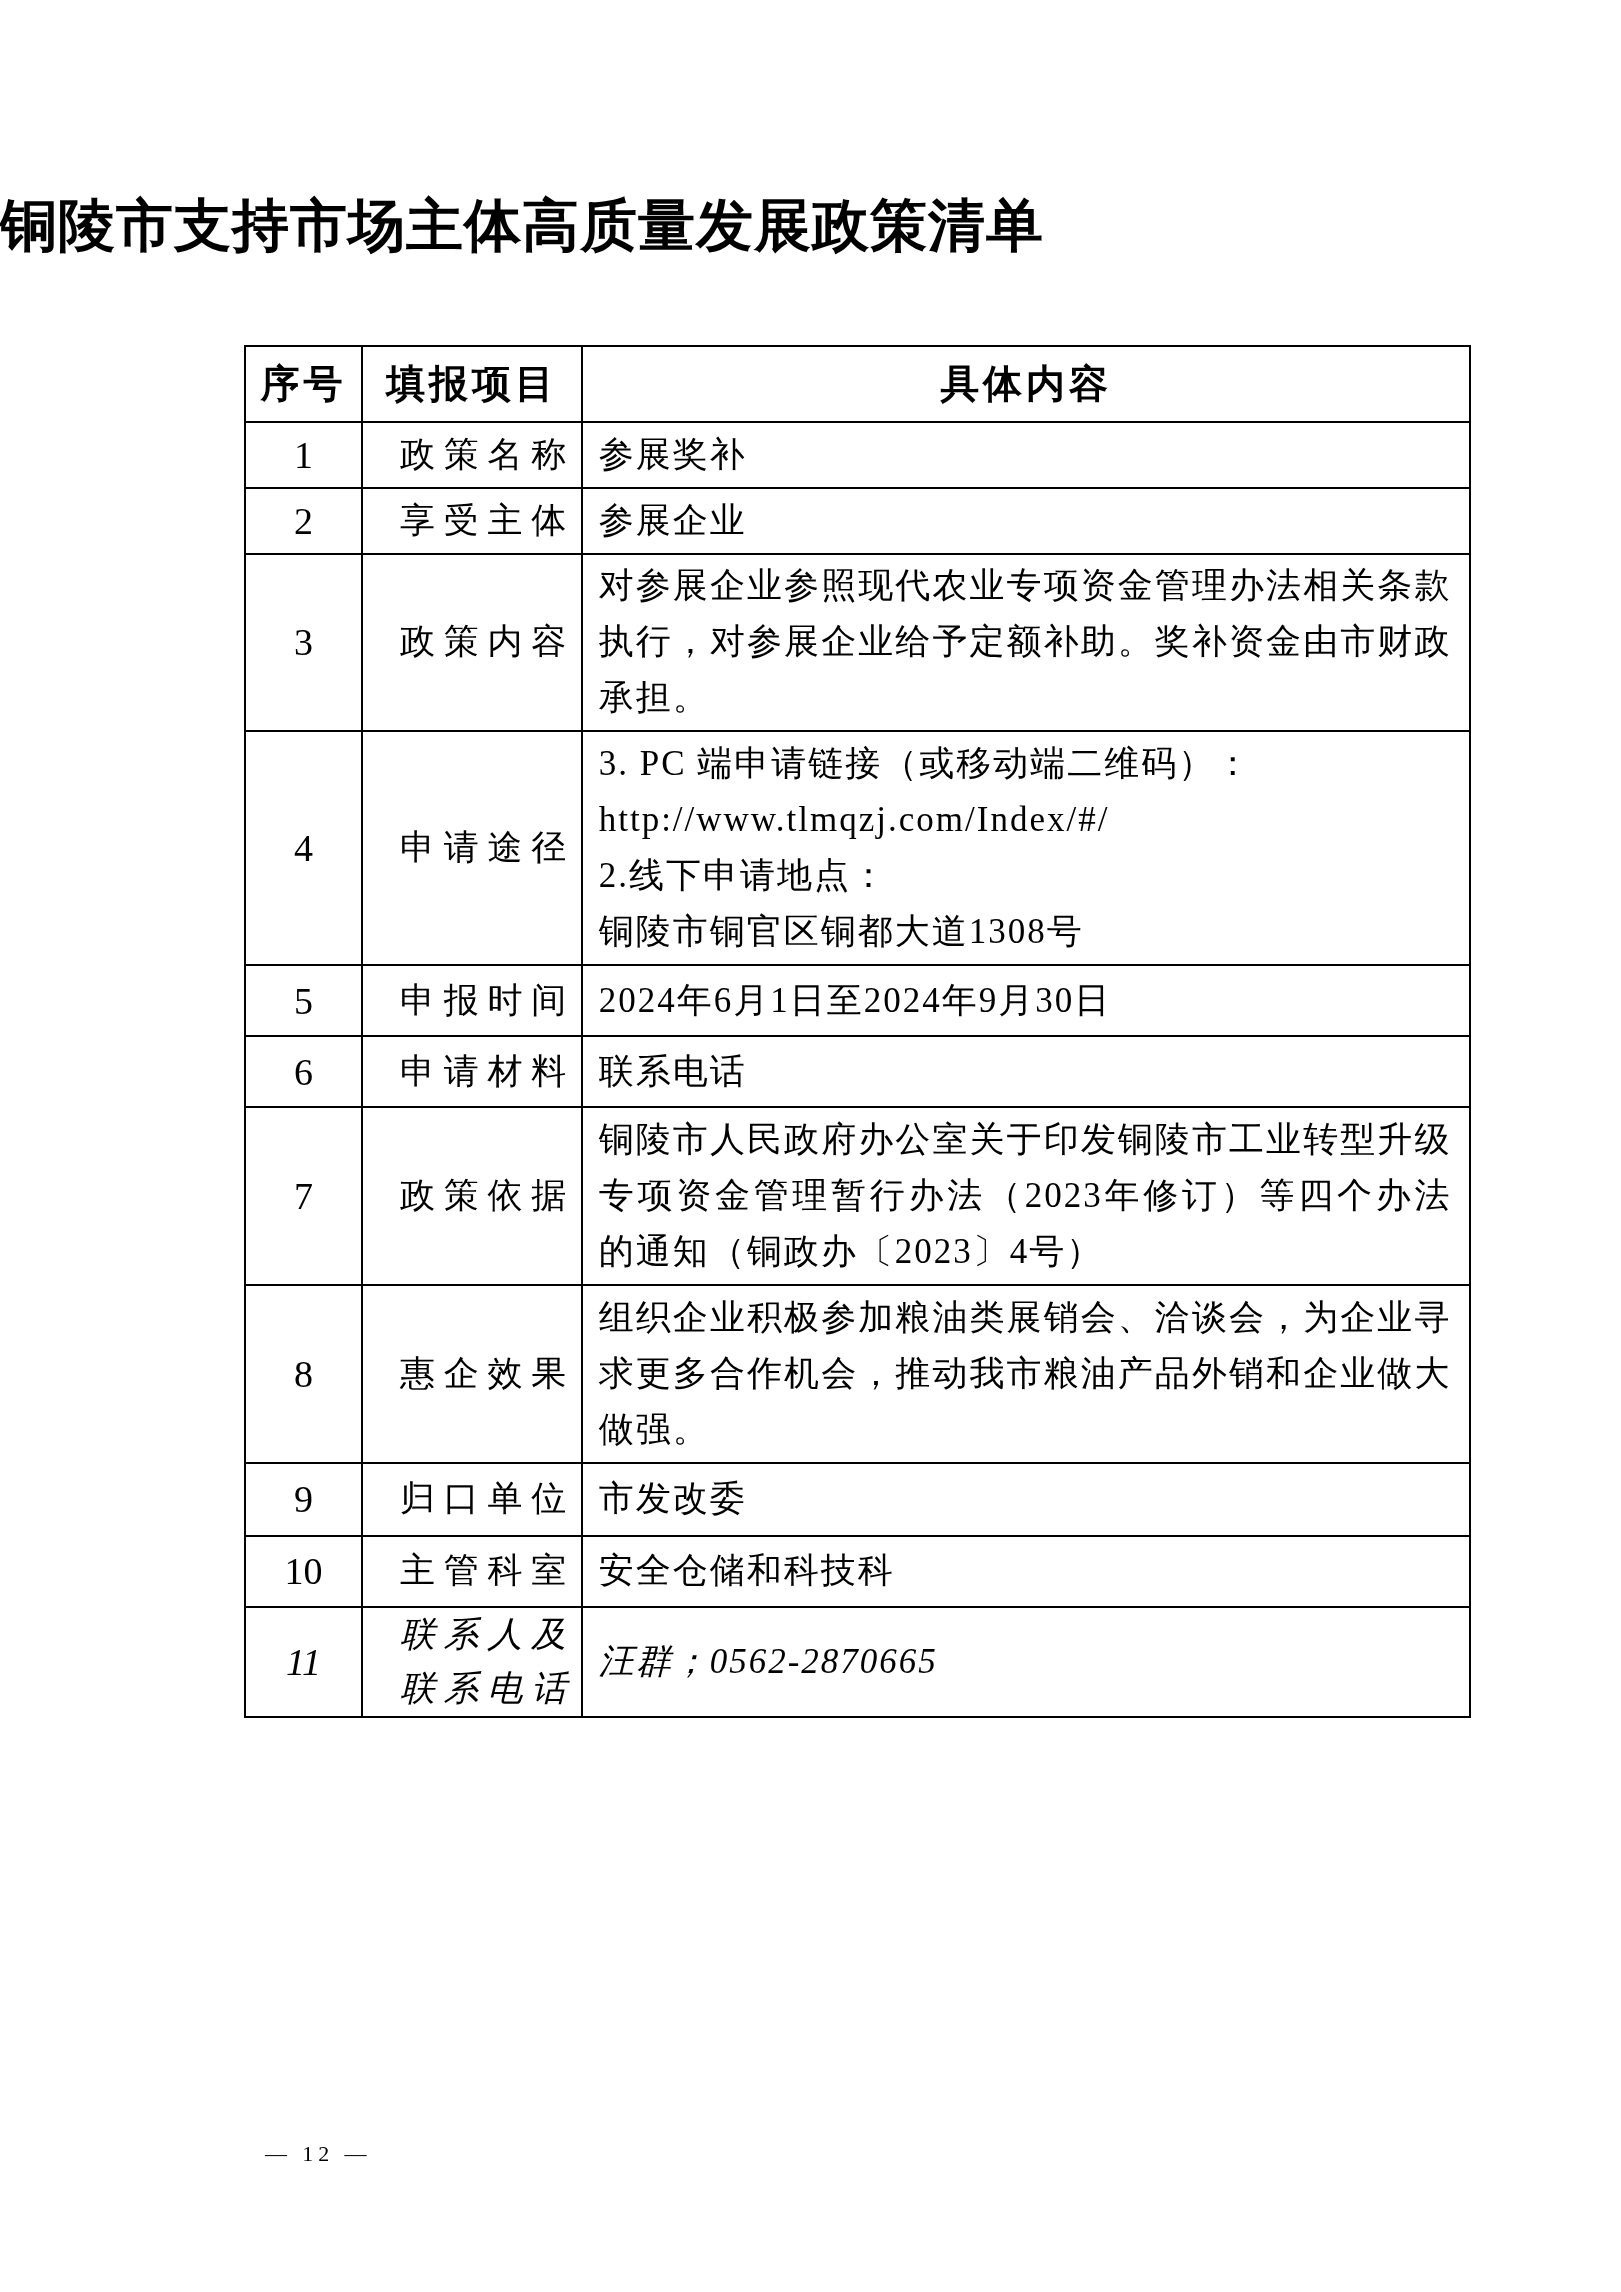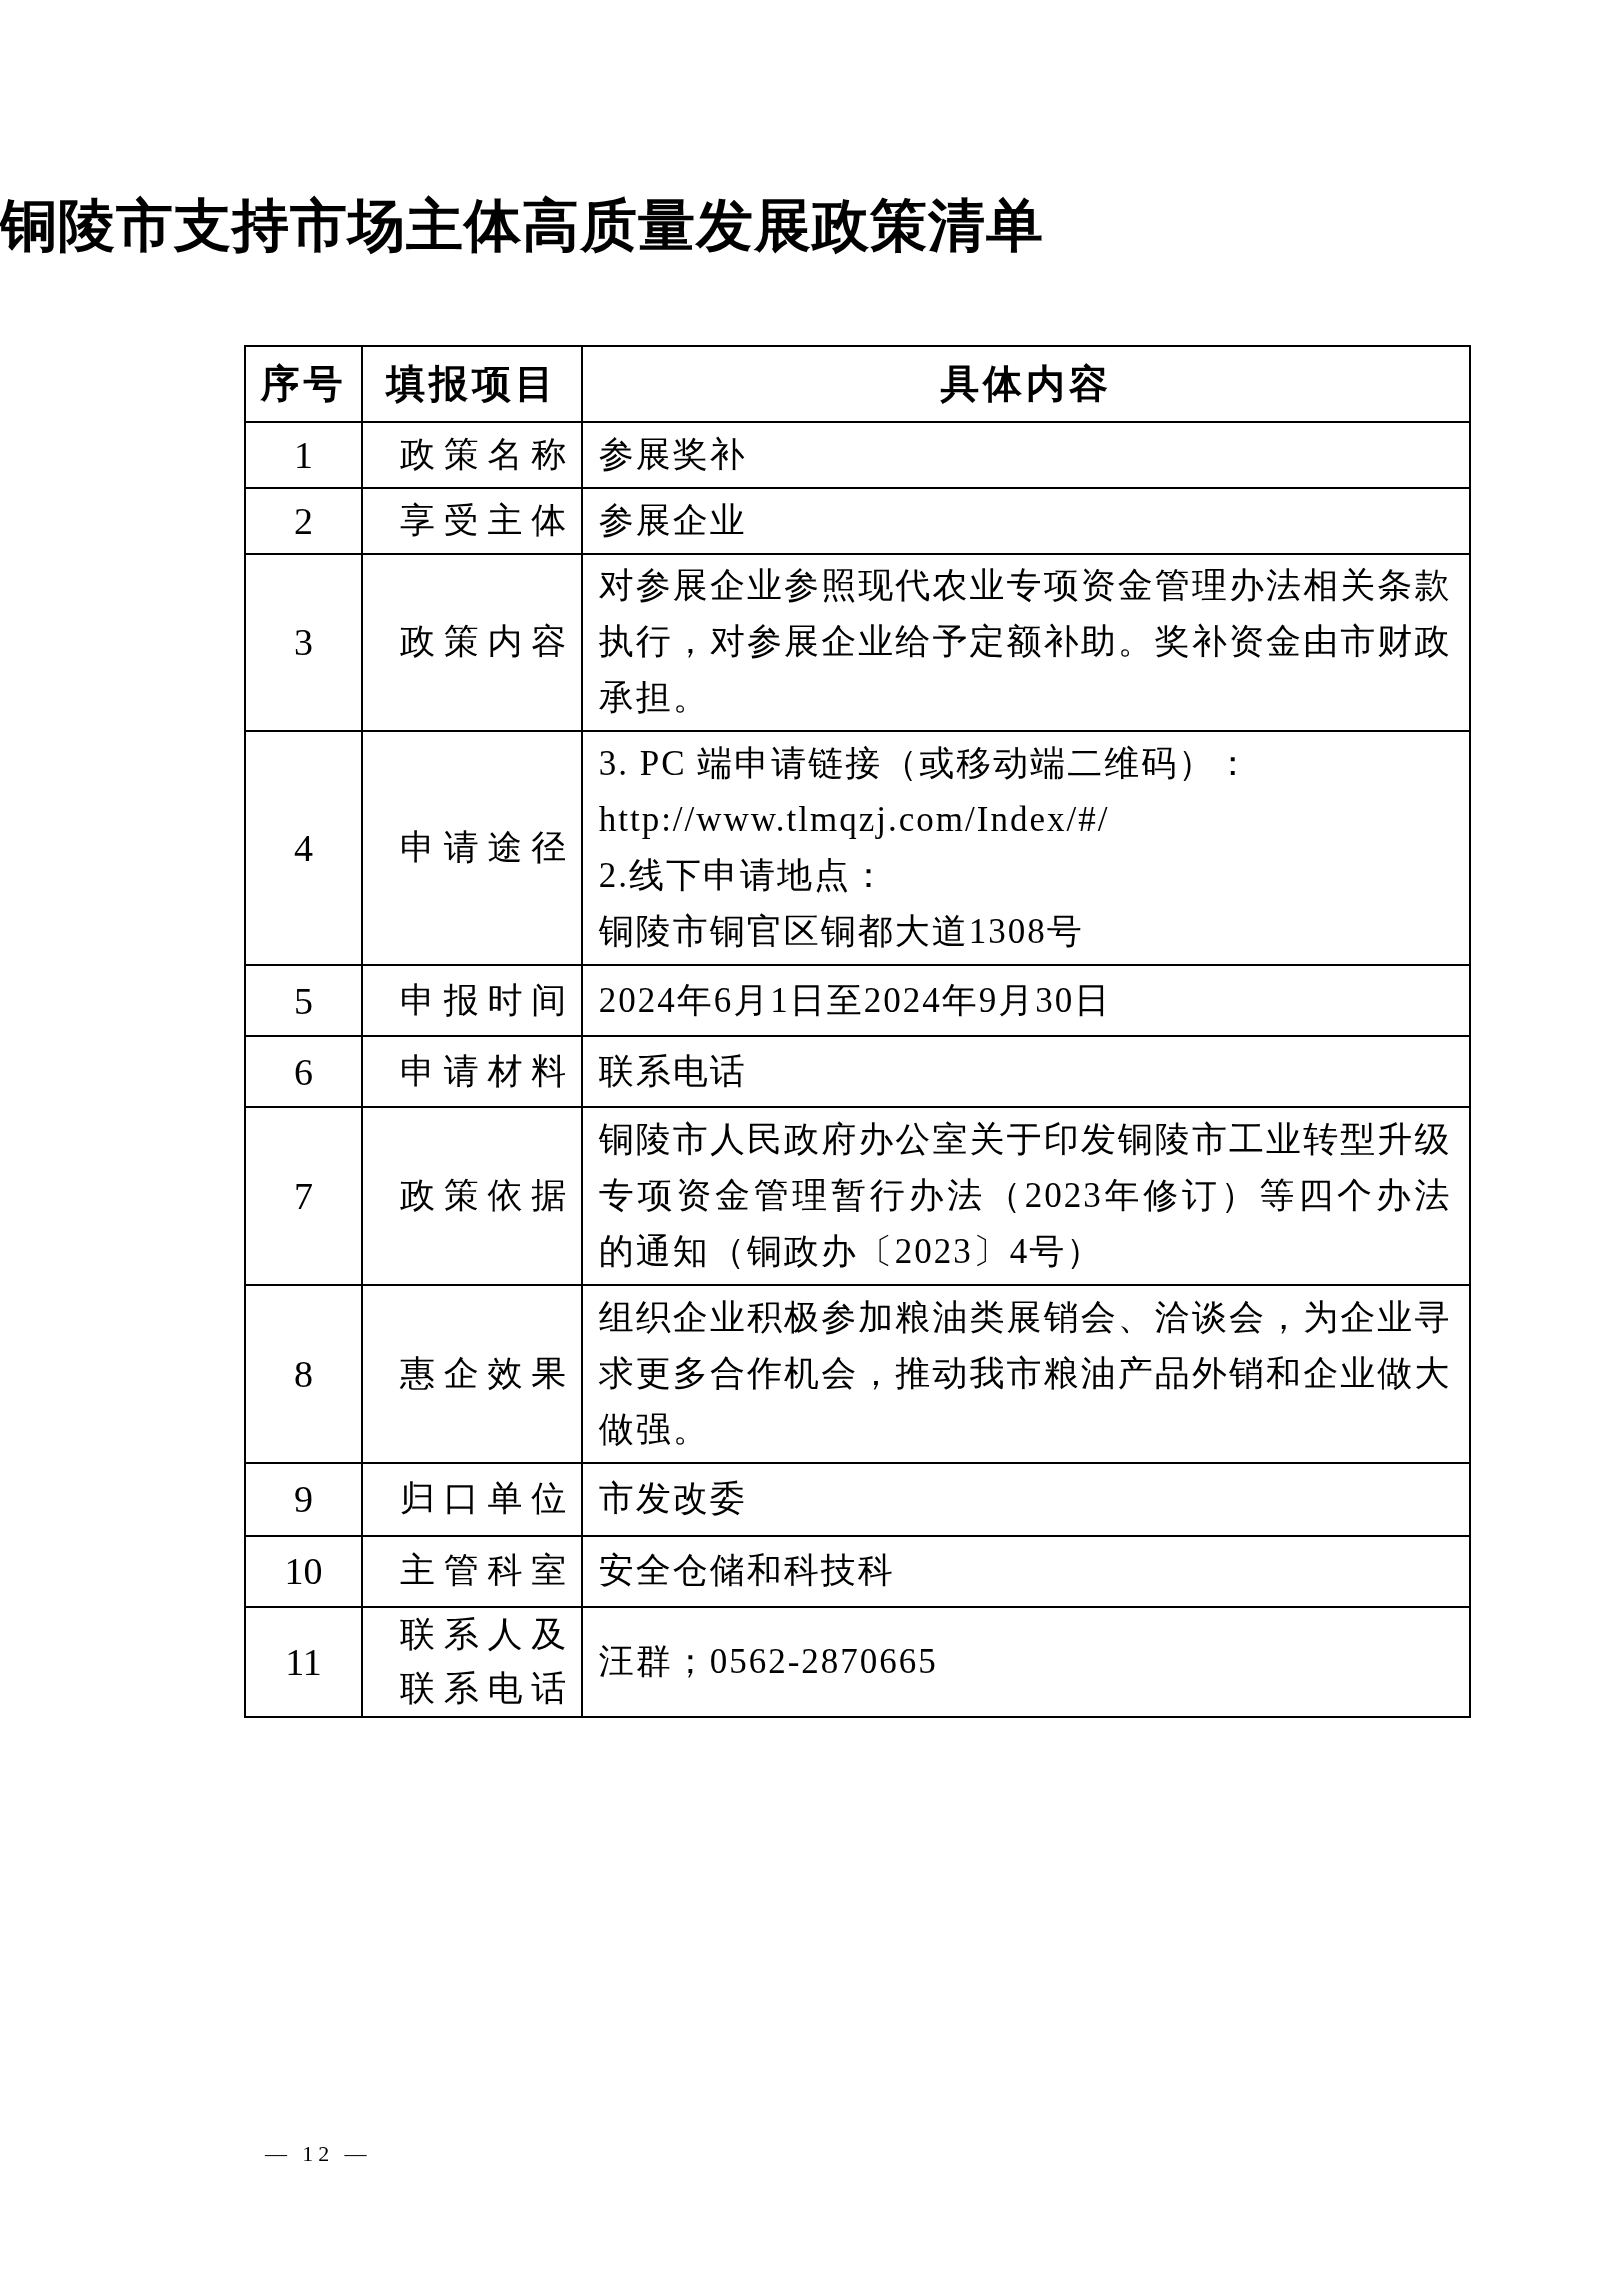--- a/index.html
+++ b/index.html
@@ -189,21 +189,21 @@
       </tr>
       <tr style="height: 71px;">
         <td class="no">10</td>
         <td class="item">
           <div>主管科室</div>
         </td>
         <td class="content">
           <div class="para">安全仓储和科技科</div>
         </td>
       </tr>
-      <tr style="height: 105px;">
+      <tr style="height: 105px; font-style: italic;">
         <td class="no">11</td>
         <td class="item">
           <div>联系人及</div>
           <div>联系电话</div>
         </td>
         <td class="content">
           <div class="para">汪群；0562-2870665</div>
         </td>
       </tr>
     </tbody>

